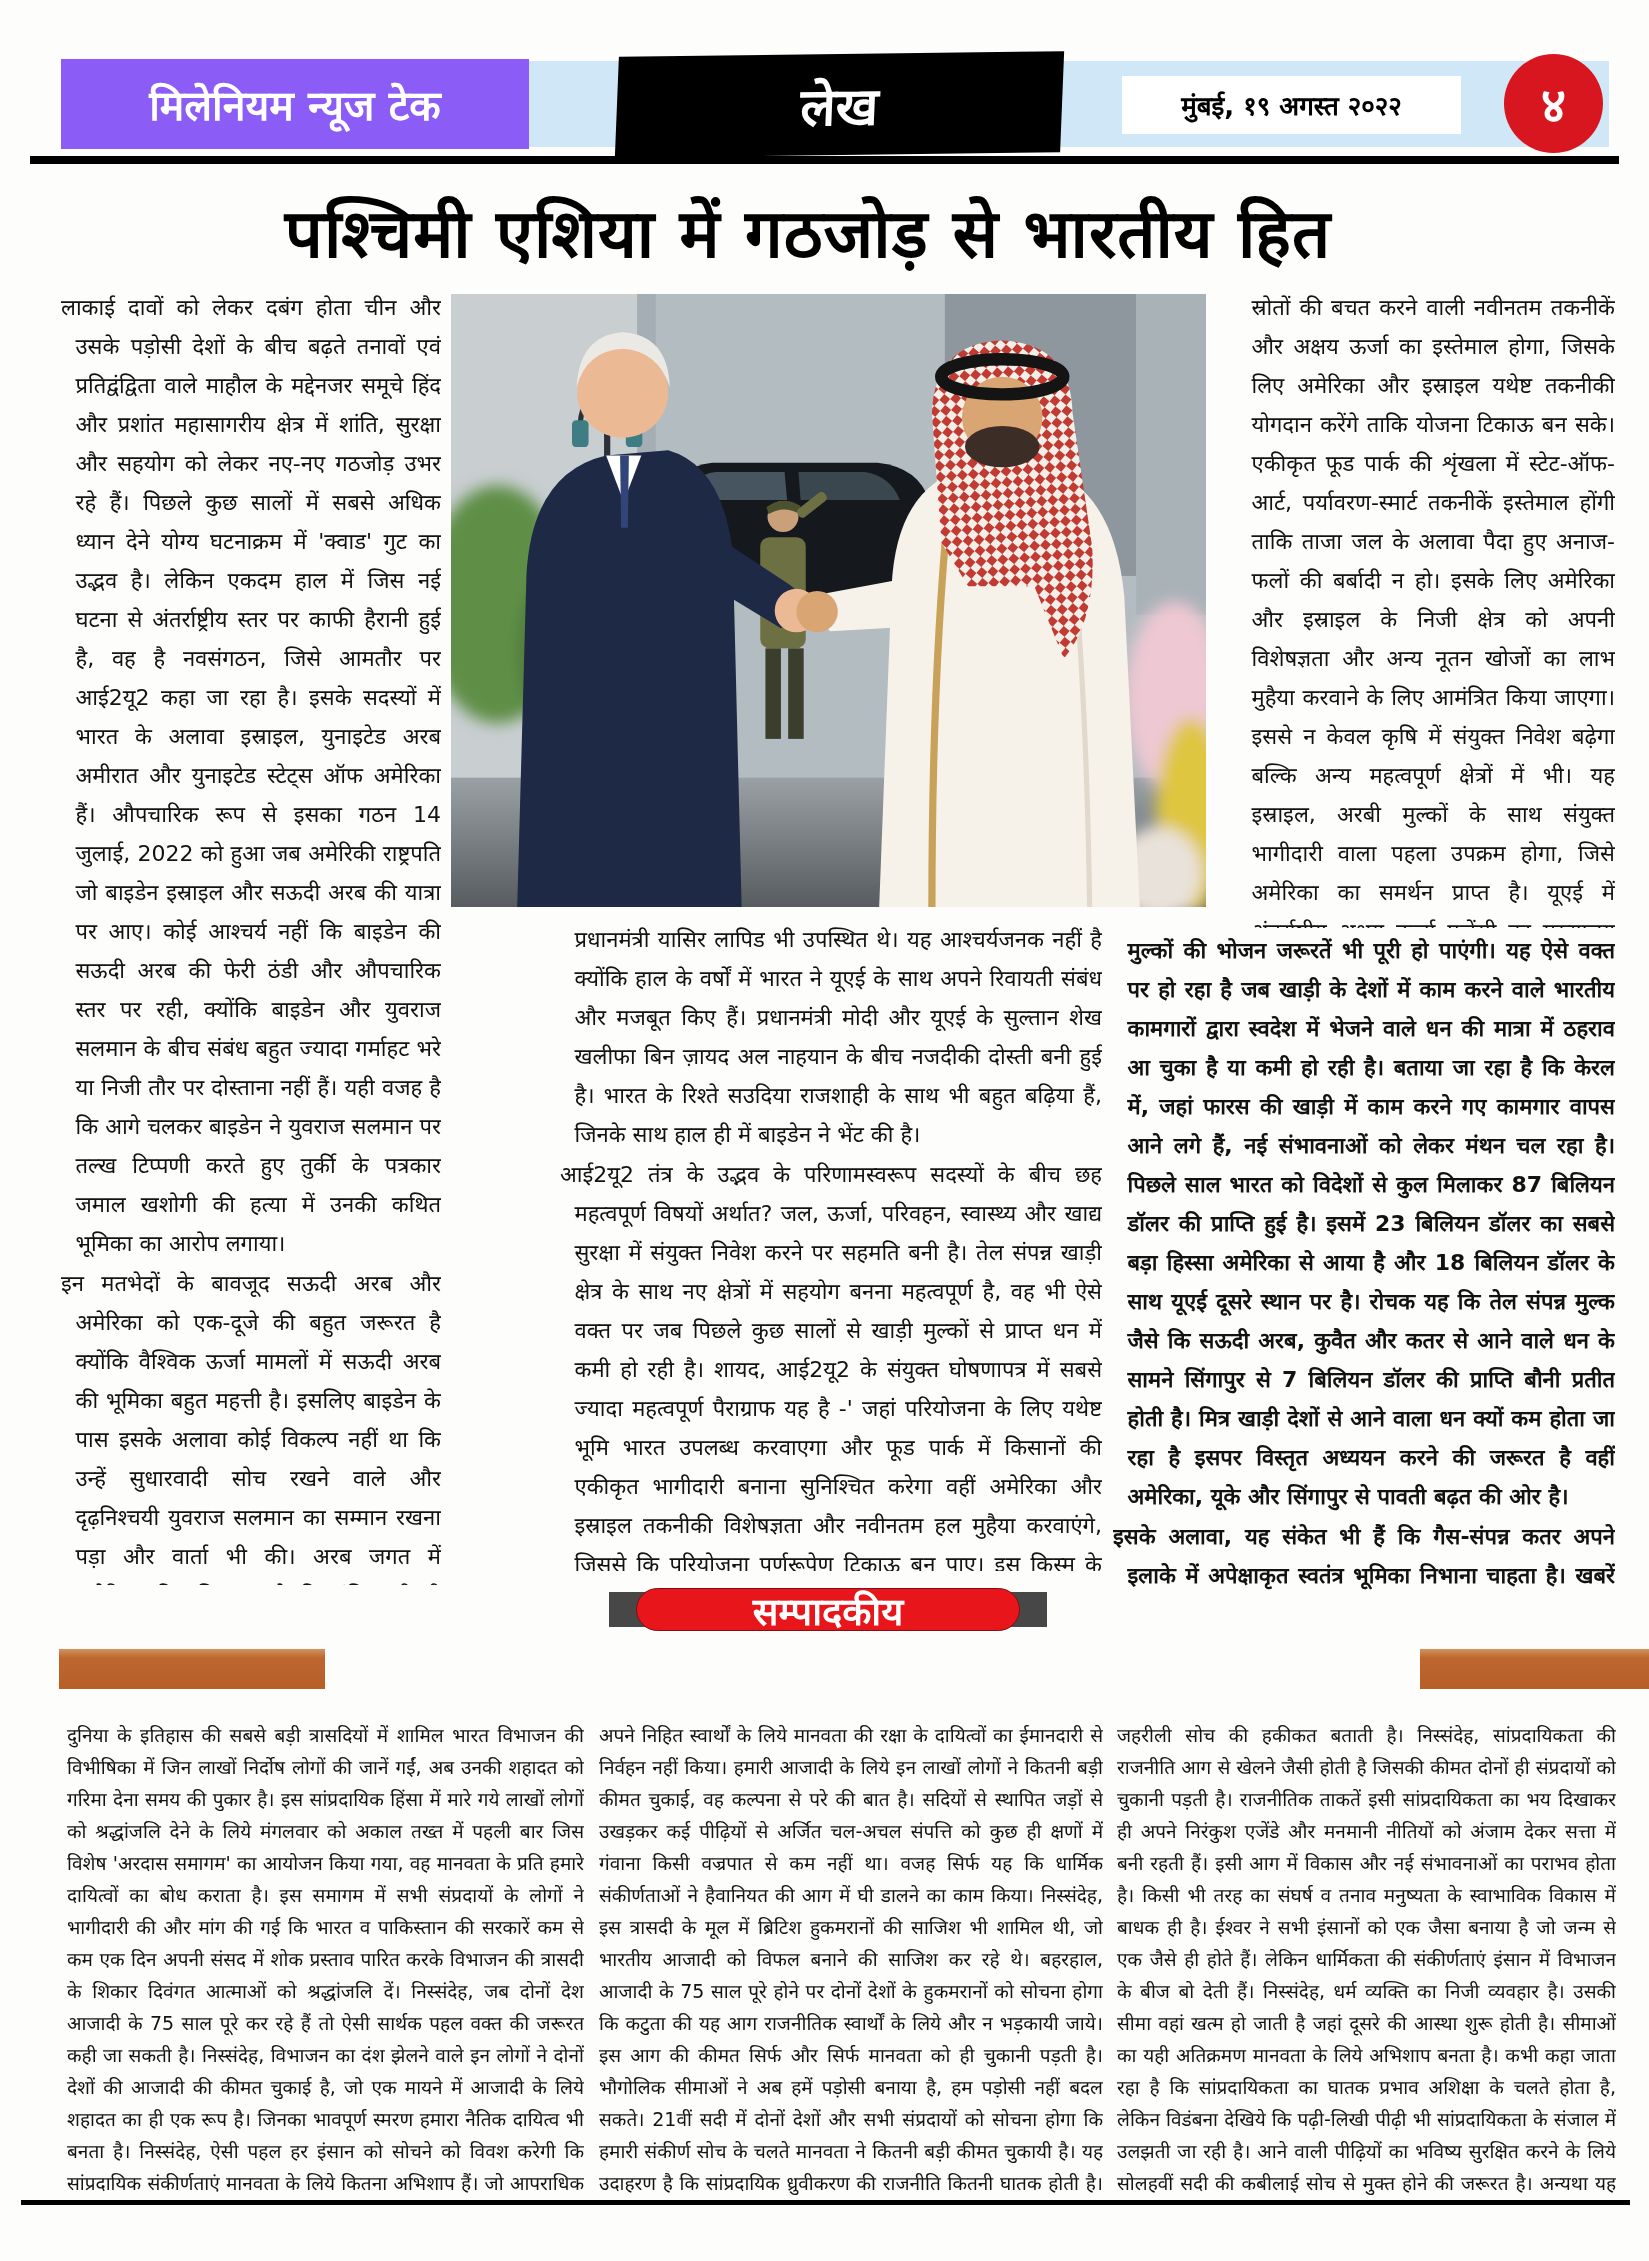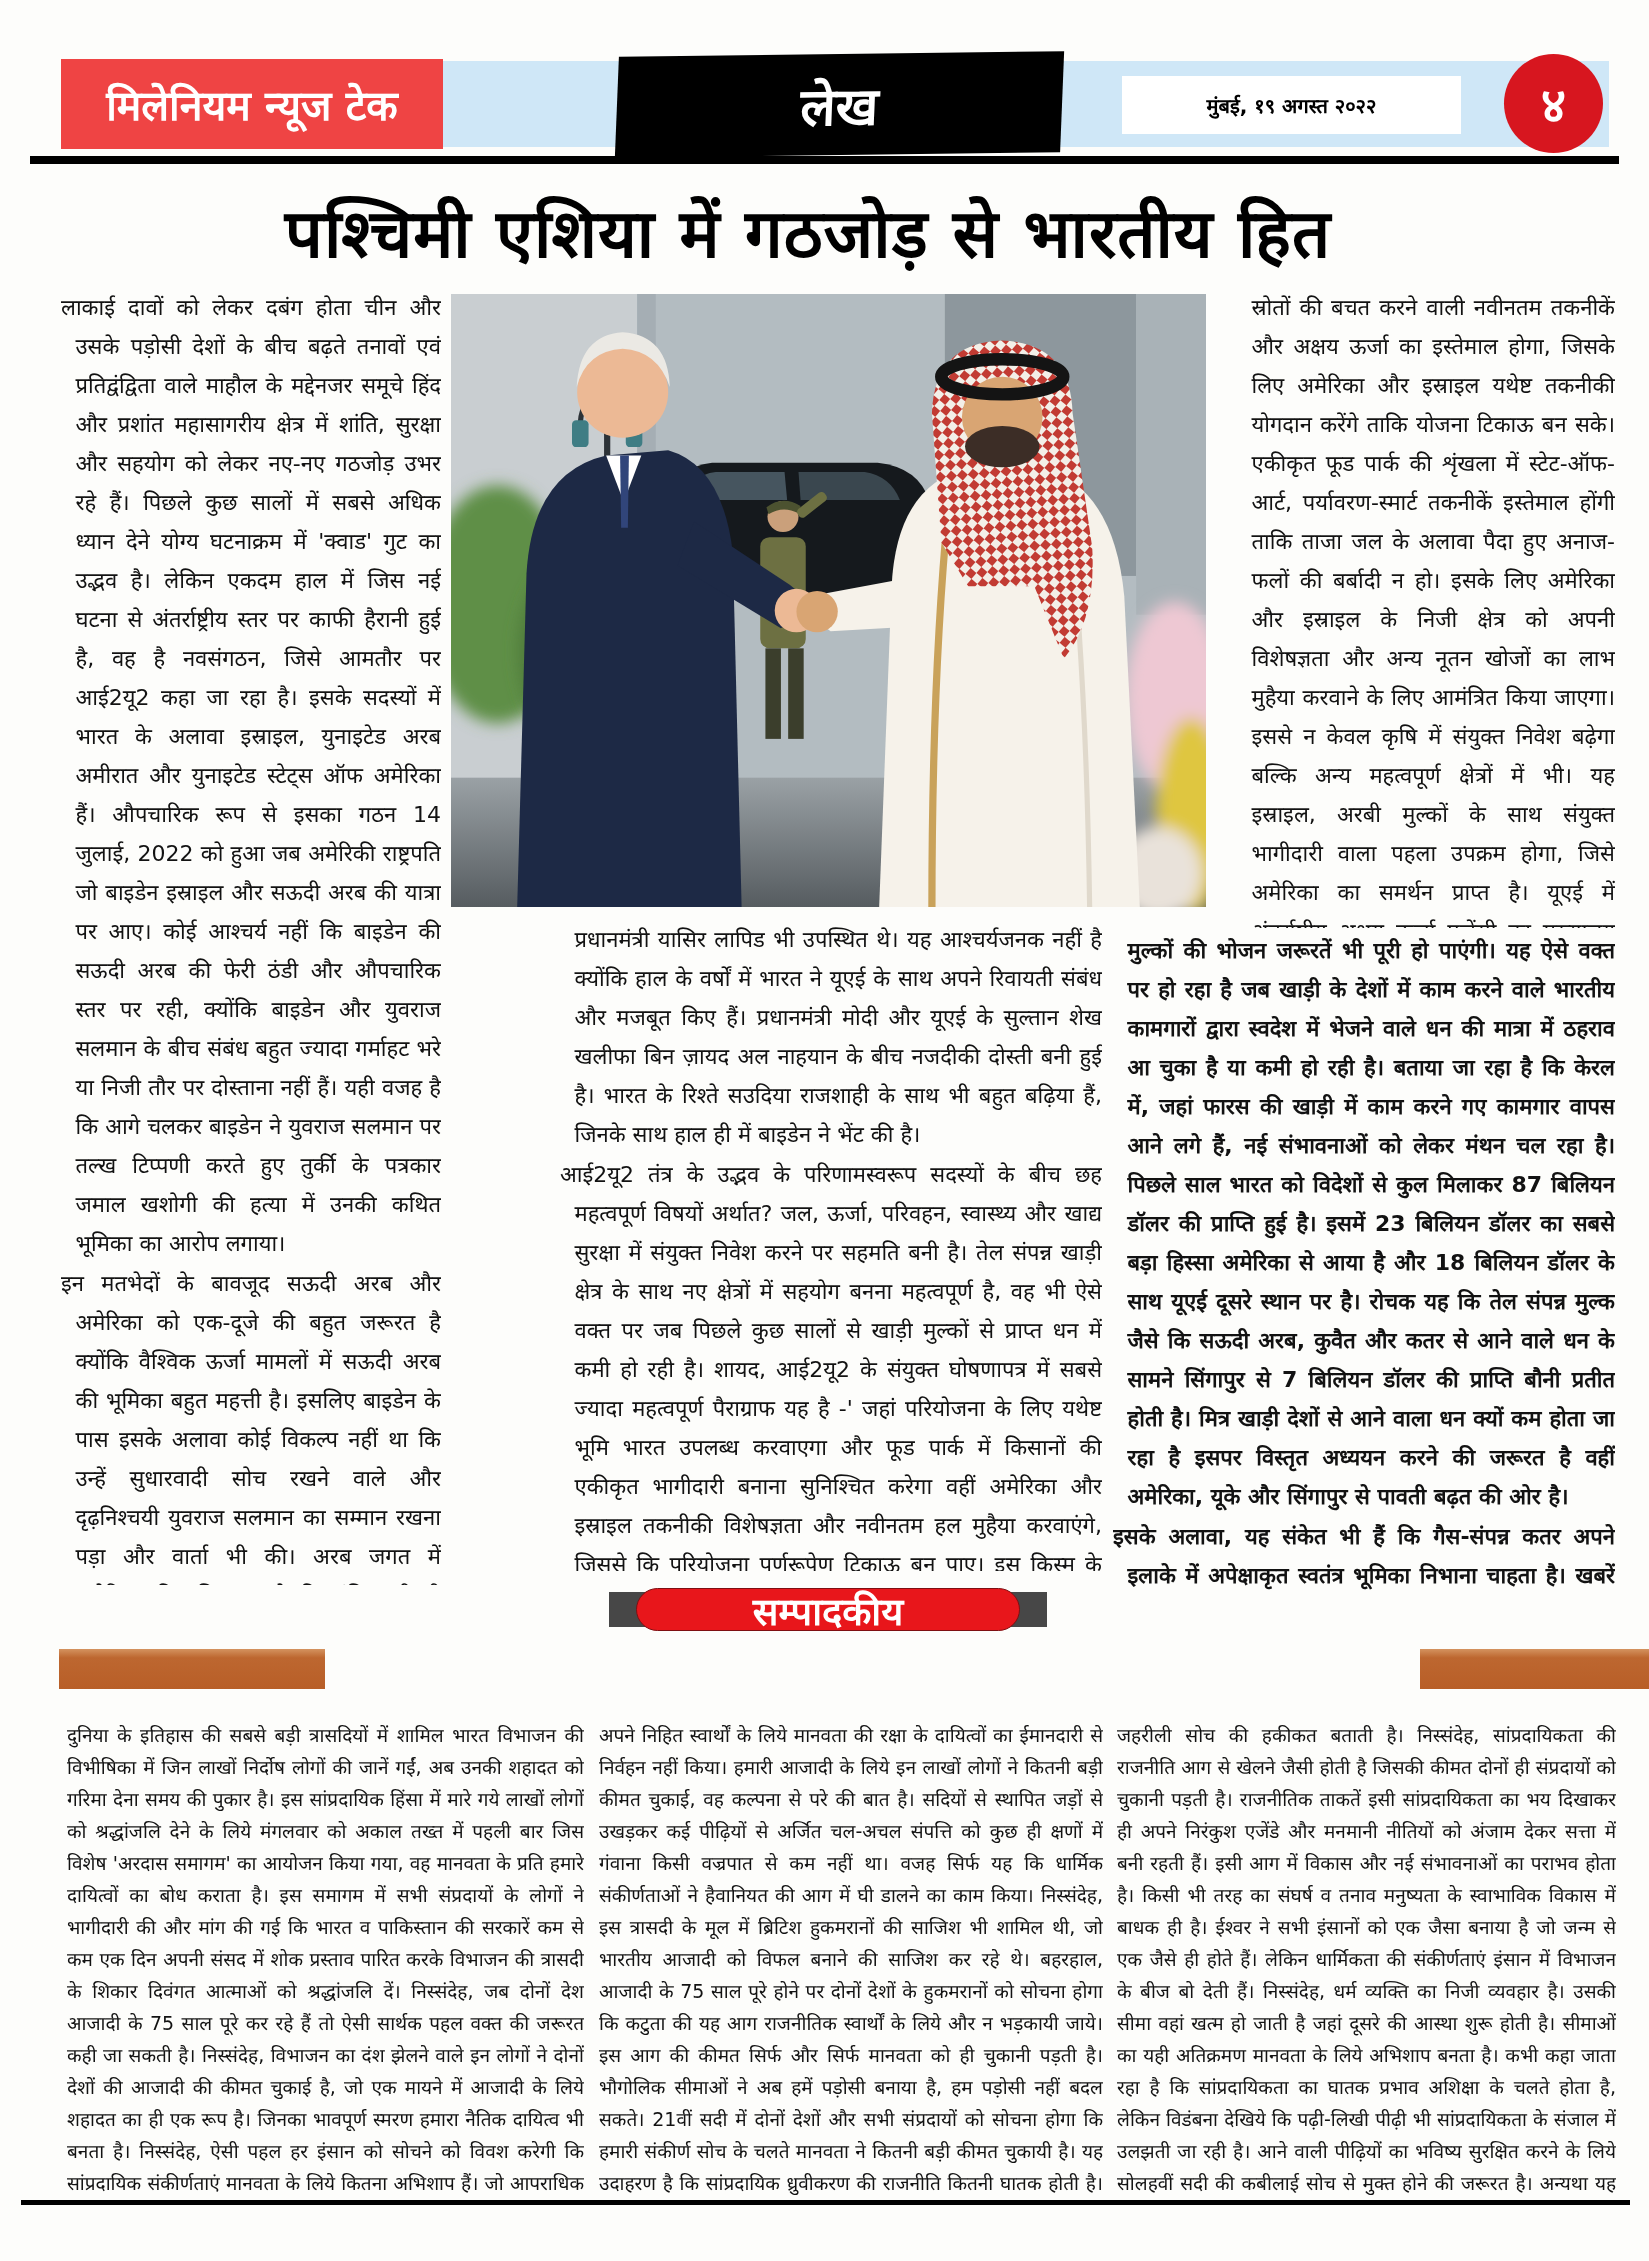--- a/index.html
+++ b/index.html
@@ -2,27 +2,27 @@
 <html lang="hi" style="font-size:8.3px"><head>
 <meta charset="utf-8">
 <title>मिलेनियम न्यूज टेक — पेज ४</title>
 <style>
   html,body{margin:0;padding:0;background:#e9e9e9;}
   .page{position:relative;width:1650px;height:2261px;background:#fdfdfb;
         font-family:"DejaVu Sans","Liberation Sans",sans-serif;color:#121212;overflow:hidden;}
 
   
   .band{position:absolute;left:61px;top:61px;width:1548px;height:86px;background:#cfe7f7;}
-  .masthead-box{position:absolute;left:61px;top:59px;width:382px;height:90px;background:#ef4444;
+  .masthead-box{position:absolute;left:61px;top:59px;width:468px;height:90px;background:#8b5cf6;
       color:#fff;font-weight:bold;font-size:41px;display:flex;align-items:center;justify-content:center;}
   .section-box{position:absolute;left:617px;top:54px;width:445px;height:101px;background:#000;
       color:#fff;font-weight:bold;font-size:52px;display:flex;align-items:center;justify-content:center;
       transform:skewX(-3deg) rotate(-0.7deg);}
   .date-box{position:absolute;left:1122px;top:76px;width:339px;height:58px;background:#fff;
-      color:#000;font-weight:bold;font-size:20px;display:flex;align-items:center;justify-content:center;}
+      color:#000;font-weight:bold;font-size:26px;display:flex;align-items:center;justify-content:center;}
   .page-circle{position:absolute;left:1504px;top:54px;width:99px;height:99px;border-radius:50%;
       background:#d7161f;color:#fff;font-weight:bold;font-size:48px;display:flex;align-items:center;justify-content:center;}
   .header-rule{position:absolute;left:30px;top:156px;width:1589px;height:8.3px;background:#000;}
 
   
   .headline{position:absolute;left:0;top:169px;width:1584px;margin:16px;text-align:center;
       font-size:67px;font-weight:bold;color:#000;letter-spacing:1px;}
   .col{position:absolute;text-align:justify;font-size:22px;line-height:39px;overflow:hidden;}
   .col p{margin:0 0 1px 0;padding-left:14.5px;text-indent:-14.5px;}
   .col p.cont{text-indent:0;}

